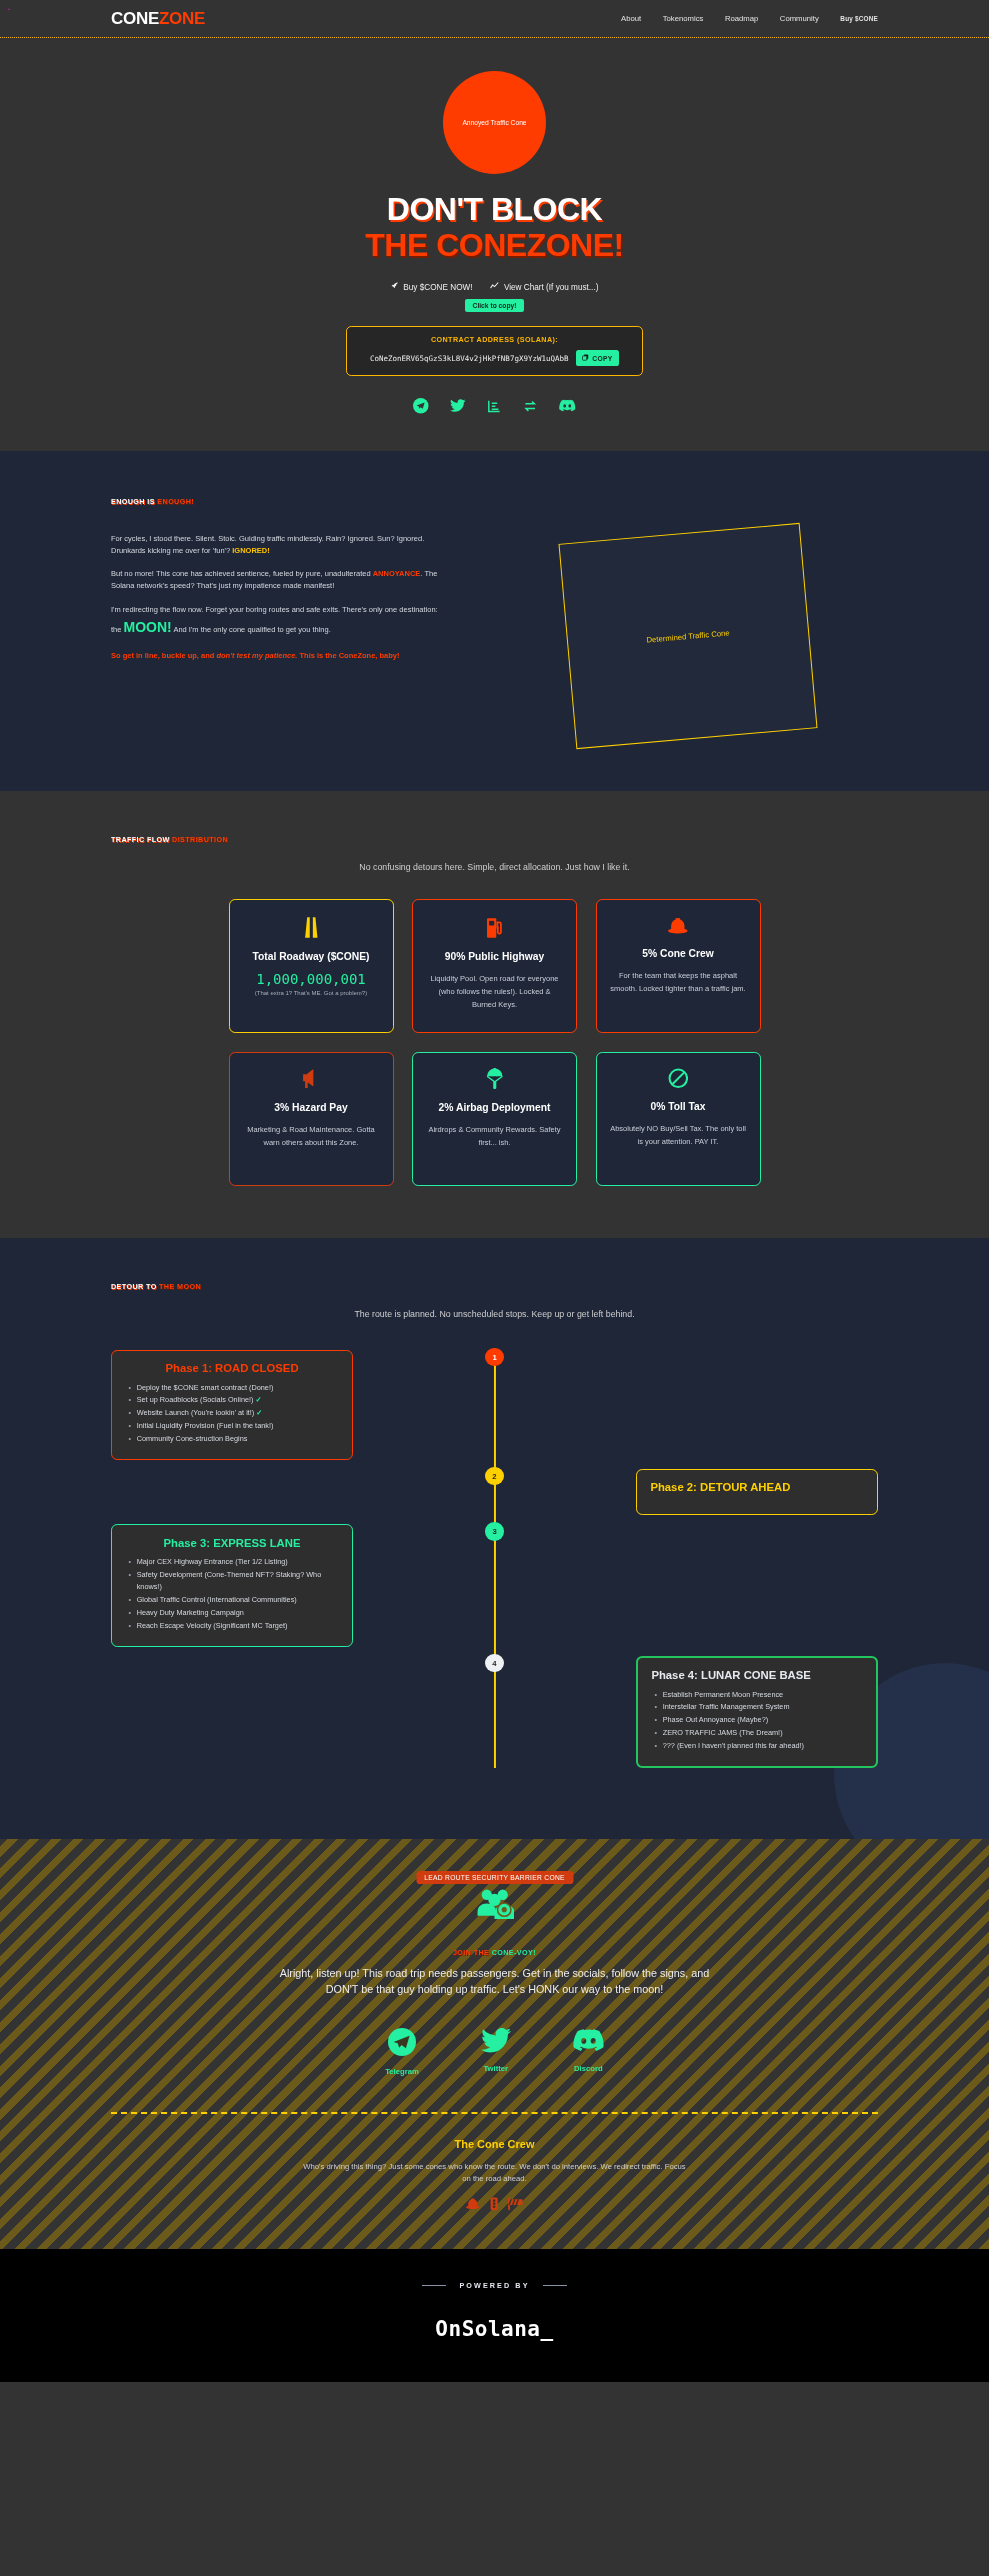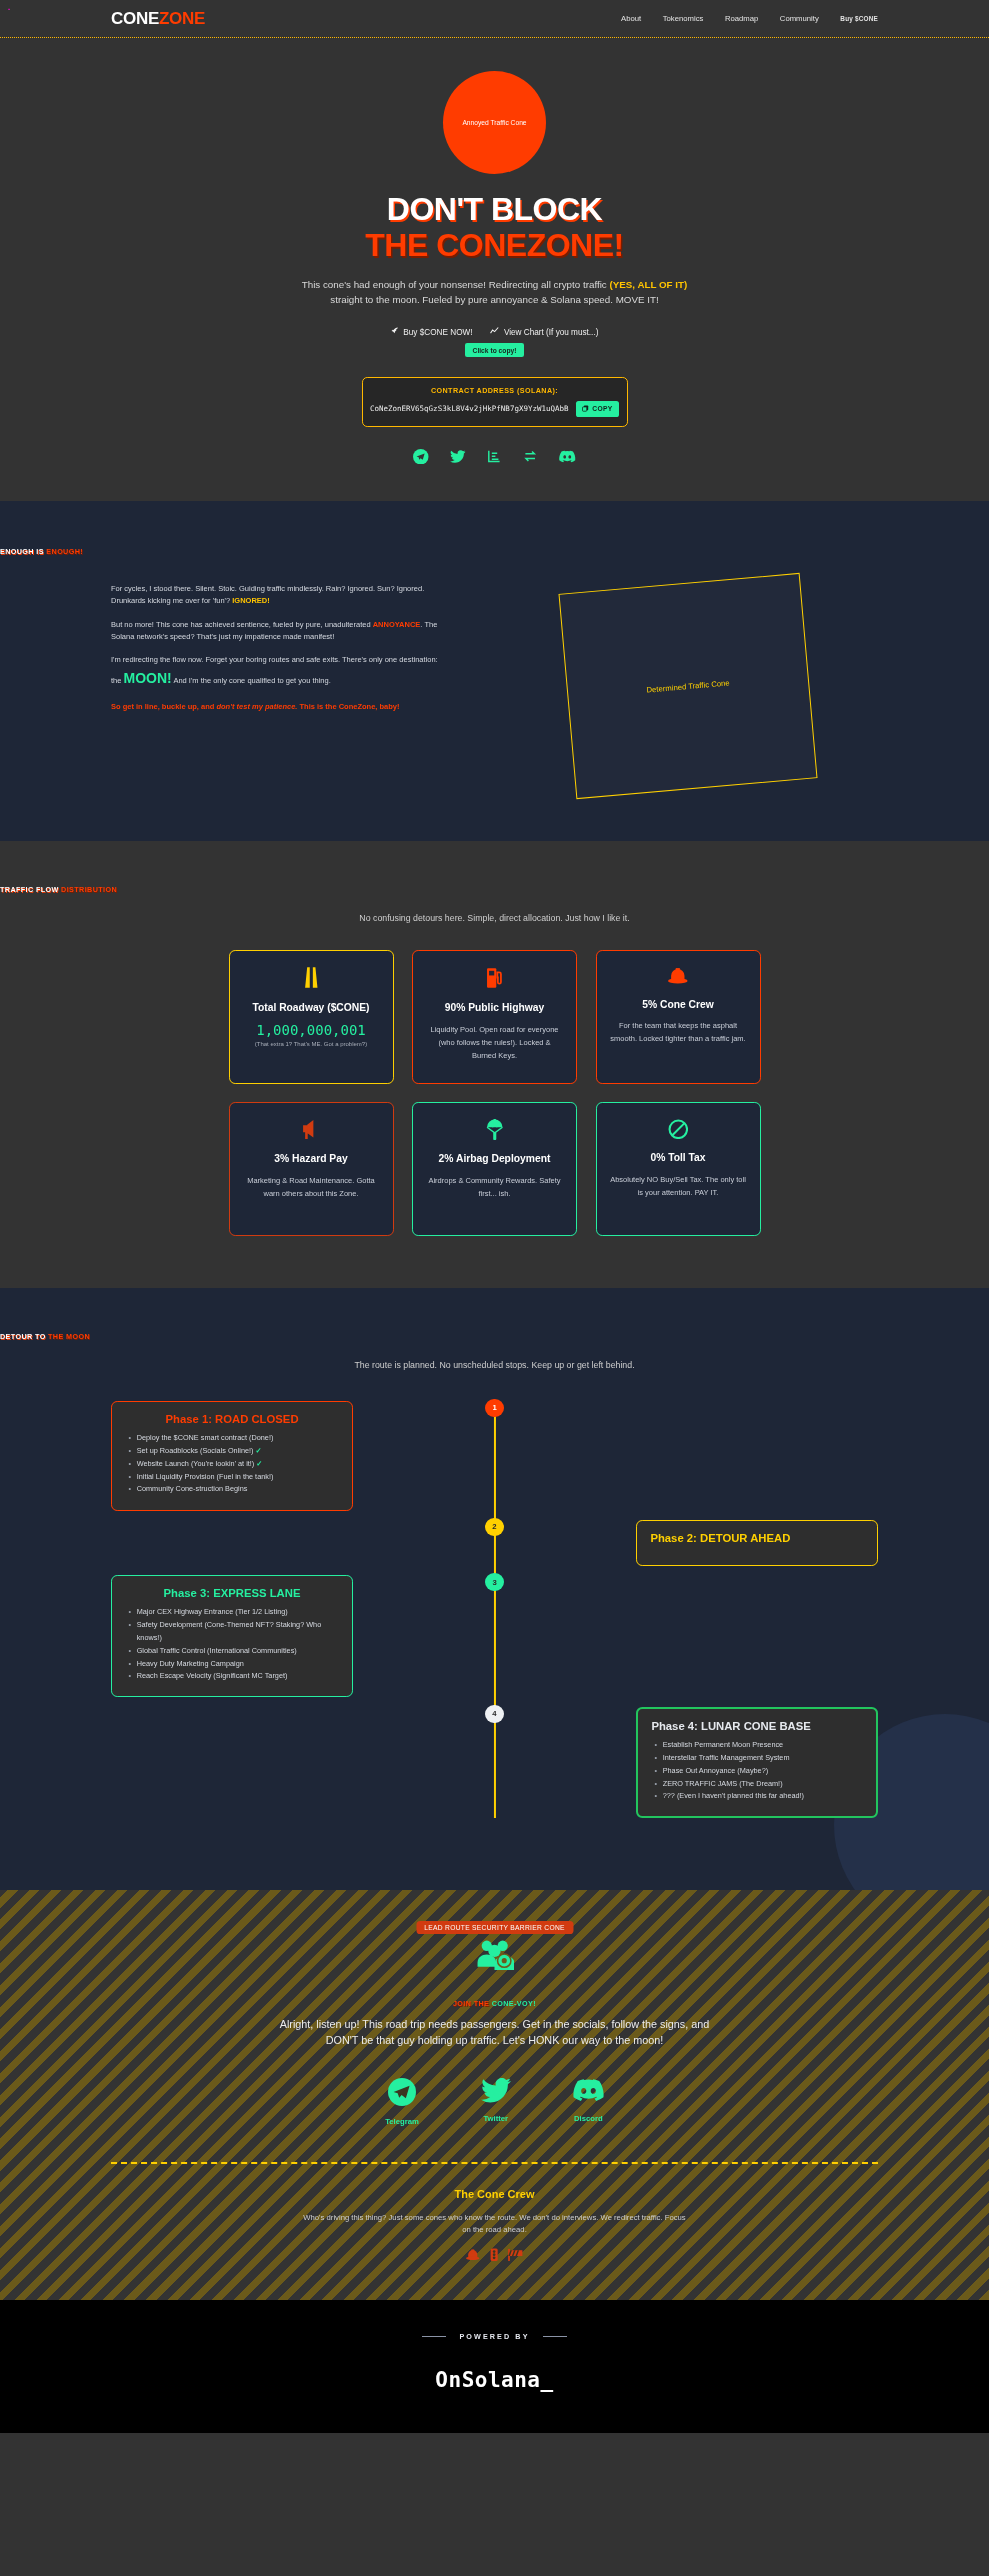--- a/index.html
+++ b/index.html
@@ -53,37 +53,38 @@
     margin-top:19.6px; display:flex; justify-content:center; gap:17.5px;
     align-items:center; font-size:8.2px;
   }
   .hero-actions a { color:#f0f0f0; text-decoration:none; display:flex; gap:4.6px; align-items:center;}
   .copy-pill {
     display:inline-block; margin:6.2px auto 0 auto; background:#25efa0;
     color:#18241e; font-weight:bold; font-size:6.7px;
     padding:3.1px 7.2px; border-radius:2.1px;
   }
   .ca-box {
-    margin:20px auto 0 auto; width:266px; border:1px solid #ffb800;
+    margin:14px auto 0 auto; width:297px; border:1px solid #ffb800;
     border-radius:5.2px; background:#262626; padding:8.2px 10.3px 9.3px 10.3px;
   }
   .ca-label { color:#ffb800; font-weight:bold; font-size:7.2px; letter-spacing:0.4px; }
   .ca-row { display:flex; align-items:center; justify-content:center; gap:7.2px; margin-top:6.2px;}
   .ca-addr { font-family:"DejaVu Sans Mono", monospace; font-size:7.5px; color:#eee; }
   .copy-btn {
     background:#25efa0; color:#10251c; border:none; border-radius:2.6px;
     font-weight:bold; font-size:6.7px; padding:4.1px 6.7px; display:flex;
     gap:3.1px; align-items:center; cursor:pointer; letter-spacing:0.3px;
   }
   .social-row { margin-top:21.6px; display:flex; justify-content:center; gap:21.6px; align-items:center;}
   .social-row .si { color:#25efa0; display:inline-flex; }
 
   
   .sec-kicker {
     font-size:7.2px; font-weight:bold; letter-spacing:0.4px;
+    padding-left:111px;
   }
   .sec-kicker .w { color:#ffffff; text-shadow:0.8px 0.8px 0 #ff3c00;}
   .sec-kicker .o { color:#ff3c00; text-shadow:0.8px 0.8px 0 #7a1c00;}
   .sec-lead { text-align:center; font-size:8.8px; color:#cfcfcf; margin-top:18.5px; }
 
   
   .about { background:#1e2637; padding:46px 0 52px 0; }
   .about-grid { display:flex; padding:0 111px; margin-top:27px; gap:57px; }
   .about-copy { width:330px; font-size:7.5px; line-height:1.62; color:#d5d9e0;}
   .about-copy p { margin-bottom:11.3px; }
@@ -230,21 +231,20 @@
     </div>
   </div>
   <div class="dashed-rule"></div>
 
   <div class="hero">
     <div class="cone-blob">Annoyed Traffic Cone</div>
     <h1>
       <span class="l1">DON'T BLOCK</span>
       <span class="l2">THE CONEZONE!</span>
     </h1>
-    <p class="sub"><span>This cone's had enough of your nonsense! Redirecting all crypto traffic </span><b>(YES, ALL OF IT)</b><span> straight to the moon. Fueled by pure annoyance &amp; Solana speed. MOVE IT!</span></p>
 
     <div class="hero-actions">
       <a href="#">
         <span>
           <svg width="8.2" height="8.2" viewBox="0 0 16 16">
               <path fill="#f0f0f0" d="M13 1c-3 0-6 2-8 5l-1.5-.5L1 8l3 1 3 3 1-3 2.5-2.5L10 5c3-2 4-3 3-4z"></path>
             </svg>
         </span>
         <span>Buy $CONE NOW!</span>
       </a>

